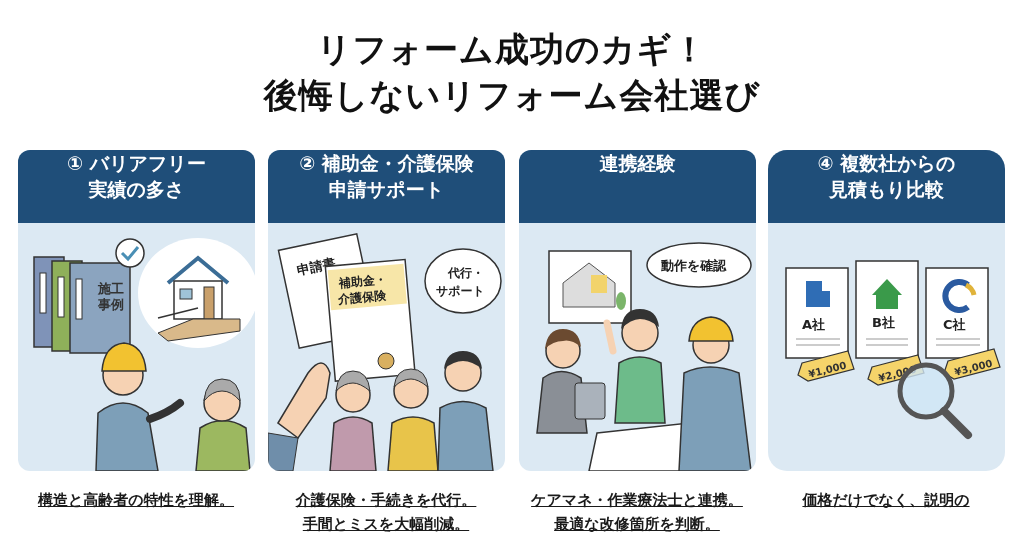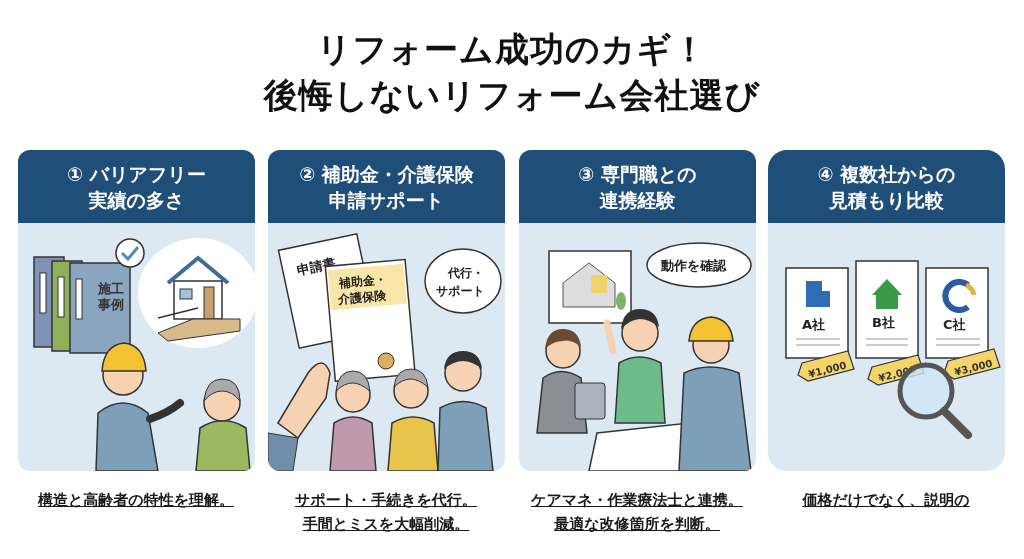--- a/index.html
+++ b/index.html
@@ -8,21 +8,21 @@
   .title {
     position: absolute; left: 0; top: 26px; width: 1024px; text-align: center;
     font-weight: bold; font-size: 34px; line-height: 46px; color: #111; letter-spacing: 1px;
   }
   .card {
     position: absolute; top: 150px; width: 237px; height: 321px;
     border-radius: 12px; overflow: hidden; background: #dce9f3;
   }
   .card-header {
     height: 73px; background: #1f4e79; color: #fff; text-align: center;
-    font-weight: bold; font-size: 19px; line-height: 26px; padding-top: 11px;
+    font-weight: bold; font-size: 19px; line-height: 26px; 
   }
   .card-header div { white-space: nowrap; }
   .card-illus { position: absolute; top: 73px; left: 0; width: 237px; height: 248px; }
   .card-illus svg { width: 100%; height: 100%; display: block; }
   .caption {
     position: absolute; top: 488px; width: 252px; text-align: center;
     font-weight: bold; font-size: 15px; line-height: 24px; color: #1a1a1a; white-space: nowrap; text-decoration: underline;
   }
 </style>
 </head>
@@ -122,21 +122,20 @@
         <path d="M170 248 L172 185 Q195 172 218 185 L225 248 Z" fill="#7d9fb8" stroke="#333" stroke-width="1.5"></path>
         <circle cx="195" cy="150" r="18" fill="#f6d2b3" stroke="#333" stroke-width="1.5"></circle>
         <path d="M176 146 Q178 128 195 128 Q212 128 214 146 Q204 138 195 138 Q186 138 176 146 Z" fill="#333"></path>
       </g>
     </svg>
   </div>
 </div>
 
 <div class="card" style="left:519px;">
   <div class="card-header">
-    <div>③ 専門職との</div>
     <div>連携経験</div>
   </div>
   <div class="card-illus">
     <svg viewBox="0 0 237 248">
       <g>
         <rect x="30" y="28" width="82" height="72" fill="#fff" stroke="#333" stroke-width="1.5"></rect>
         <path d="M44 60 L70 40 L96 60 L96 84 L44 84 Z" fill="#ddd" stroke="#555"></path>
         <rect x="72" y="52" width="16" height="18" fill="#f2d36b"></rect>
         <ellipse cx="102" cy="78" rx="5" ry="9" fill="#7bb56a"></ellipse>
       </g>
@@ -216,21 +215,21 @@
         <line x1="176" y1="188" x2="200" y2="212" stroke="#555" stroke-width="8" stroke-linecap="round"></line>
       </g>
     </svg>
   </div>
 </div>
 
 <div class="caption" style="left:10px;">
   <div>構造と高齢者の特性を理解。</div>
 </div>
 <div class="caption" style="left:260px;">
-  <div>サポート・手続きを代行。</div>
+  <div>介護保険・手続きを代行。</div>
   <div>手間とミスを大幅削減。</div>
 </div>
 <div class="caption" style="left:511px;">
   <div>ケアマネ・作業療法士と連携。</div>
   <div>最適な改修箇所を判断。</div>
 </div>
 <div class="caption" style="left:760px;">
   <div>価格だけでなく、説明の</div>
 </div>
 

